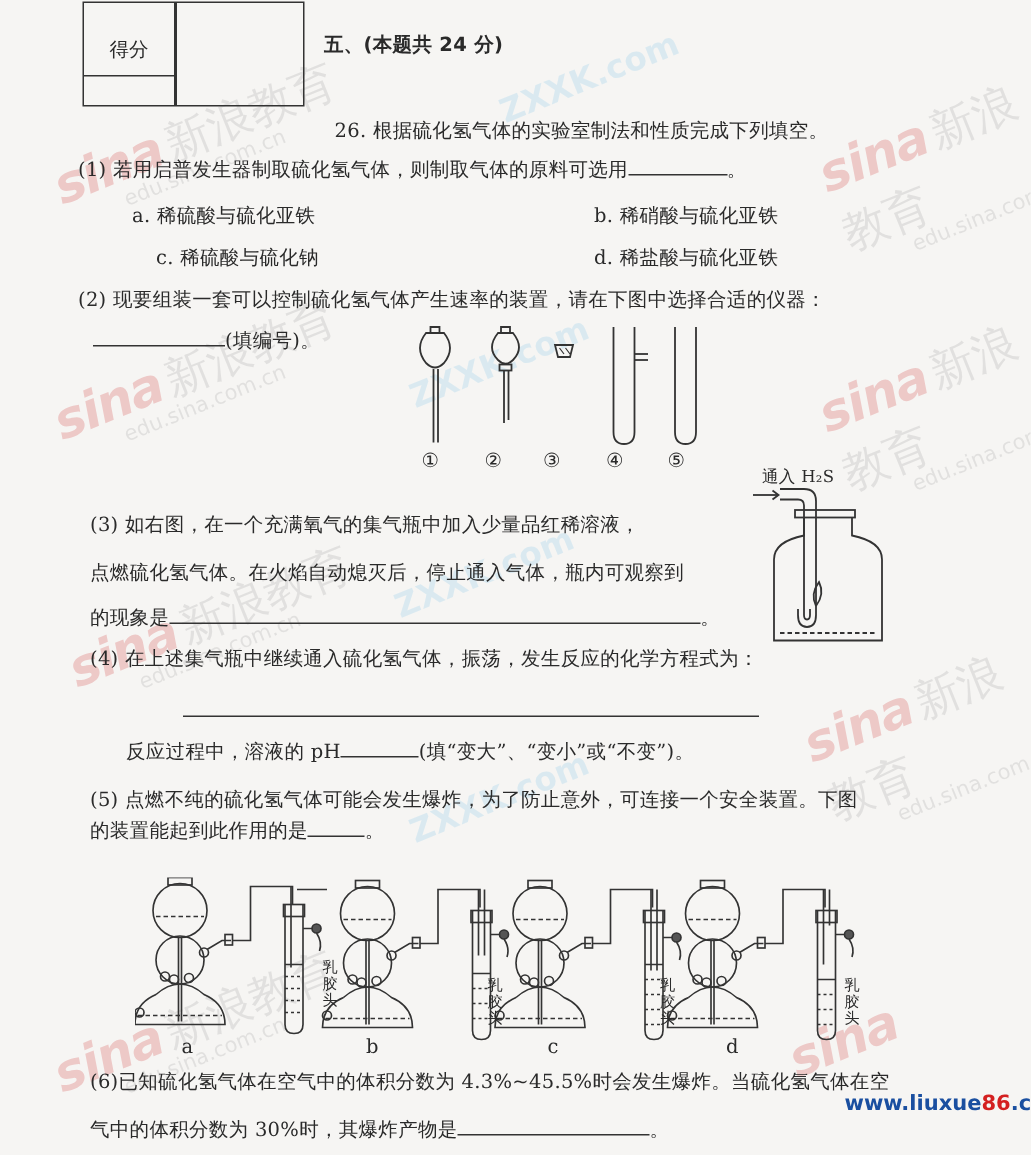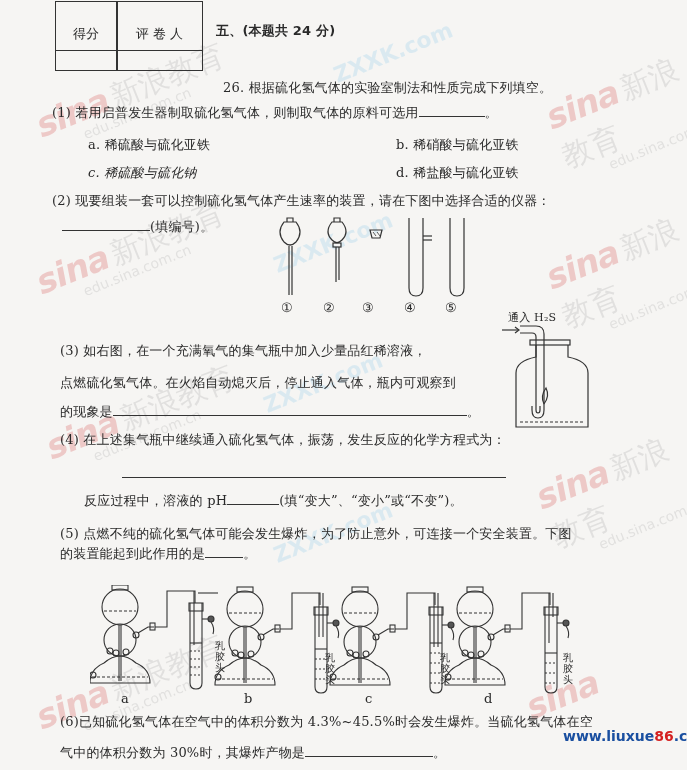--- a/index.html
+++ b/index.html
@@ -67,21 +67,20 @@
   <span class="sina">sina</span>
 </div>
 <div class="zxxk" style="left:330px;top:40px;">ZXXK.com</div>
 <div class="zxxk" style="left:270px;top:230px;">ZXXK.com</div>
 <div class="zxxk" style="left:260px;top:370px;">ZXXK.com</div>
 <div class="zxxk" style="left:270px;top:520px;">ZXXK.com</div>
 
 <div class="score-table">
   <div class="vline"></div>
   <div class="h" style="left:0;width:60px;">得分</div>
-  <div class="h" style="left:61px;width:85px;">评 卷 人</div>
   <div class="abs" style="left:0;top:33px;width:60px;height:35px;"></div>
   <div class="abs" style="left:62px;top:33px;width:84px;height:35px;"></div>
 </div>
 
 <div class="t bold" style="left:216px;top:23px;font-size:13px;">五、(本题共 24 分)</div>
 
 <div class="t" style="left:223px;top:80px;">
   <span>26.</span>
   <span>根据硫化氢气体的实验室制法和性质完成下列填空。</span>
 </div>
@@ -91,21 +90,21 @@
   <span>若用启普发生器制取硫化氢气体，则制取气体的原料可选用</span><span class="blank" style="width:66px;"></span><span>。</span>
 </div>
 <div class="t" style="left:88px;top:137px;">
   <span>a.</span>
   <span>稀硫酸与硫化亚铁</span>
 </div>
 <div class="t" style="left:396px;top:137px;">
   <span>b.</span>
   <span>稀硝酸与硫化亚铁</span>
 </div>
-<div class="t" style="left:88px;top:165px;font-style:italic;">
+<div class="t" style="left:104px;top:165px;">
   <span>c.</span>
   <span>稀硫酸与硫化钠</span>
 </div>
 <div class="t" style="left:396px;top:165px;">
   <span>d.</span>
   <span>稀盐酸与硫化亚铁</span>
 </div>
 
 <div class="t" style="left:52px;top:193px;">
   <span>(2)</span>

